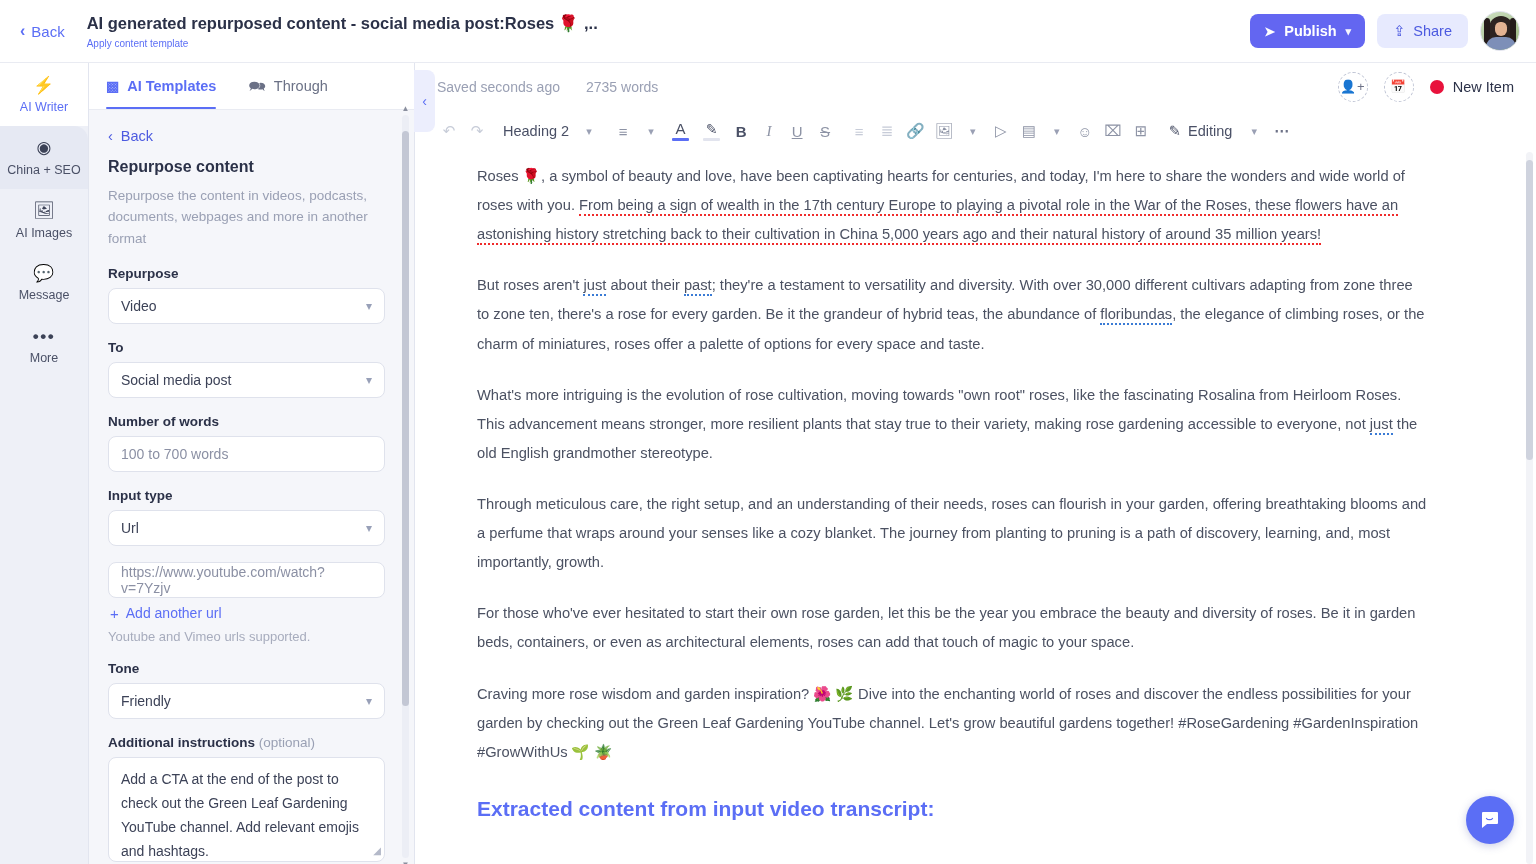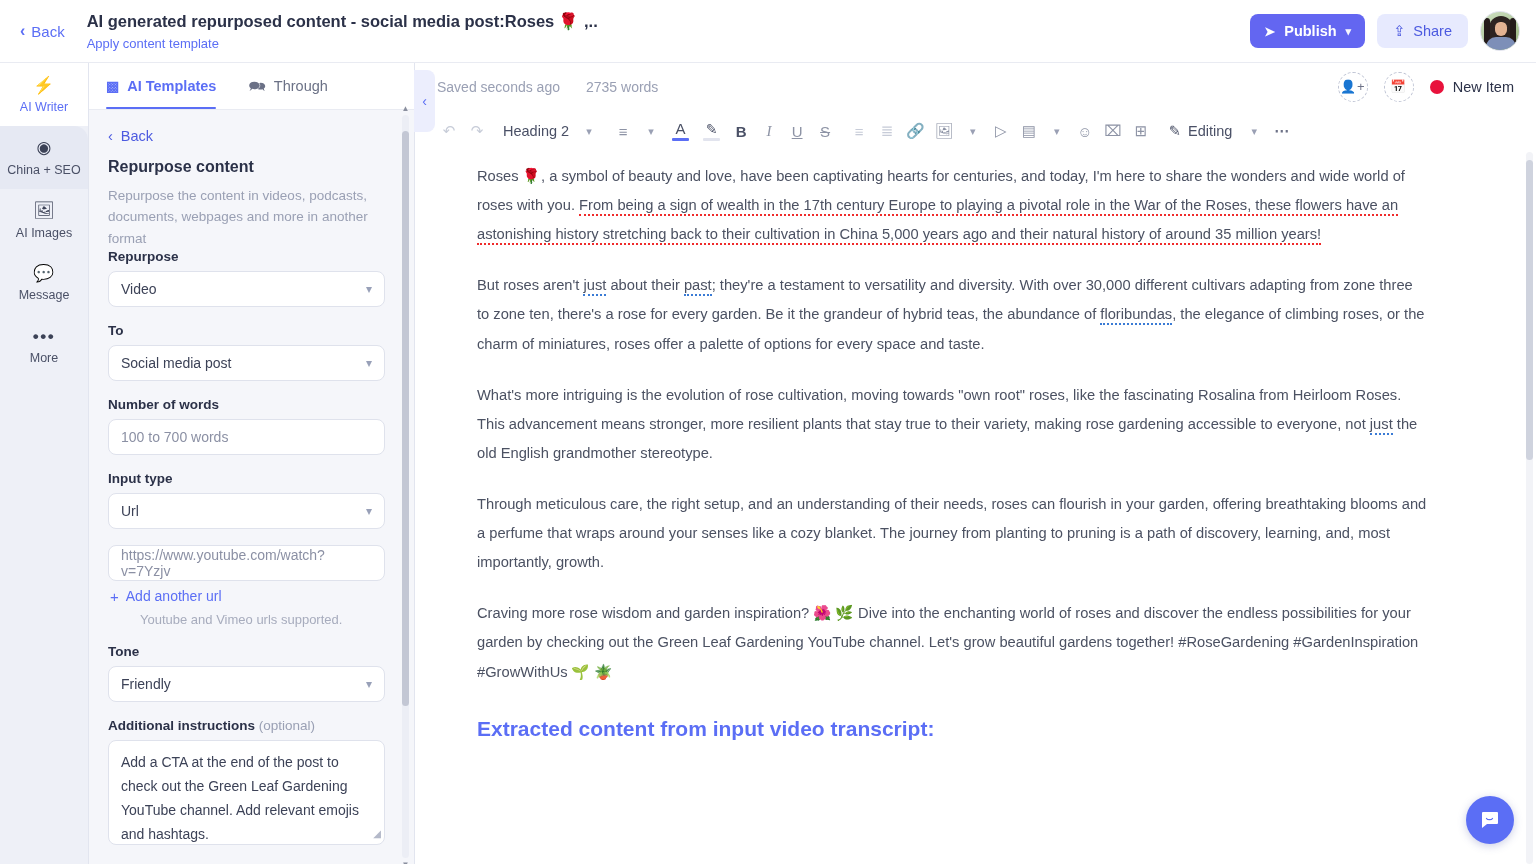--- a/index.html
+++ b/index.html
@@ -28,21 +28,21 @@
     color:#5b6ef5; font-size:15px; cursor:pointer;
     padding:4px 6px; margin-right:16px;
   }
   .back-btn .chev { font-size:16px; line-height:1; font-weight:600; }
   .title-block { display:flex; flex-direction:column; justify-content:center; flex:1; min-width:0; }
   .doc-title {
     font-size:16.5px; font-weight:700; color:#2b3148;
     white-space:nowrap; overflow:hidden; text-overflow:ellipsis;
     line-height:1.3;
   }
-  .apply-tpl { font-size:13px; color:#5b6ef5; cursor:pointer; margin-top:3px; }
+  .apply-tpl { font-size:10px; color:#5b6ef5; cursor:pointer; margin-top:3px; }
   .topbar-right { display:flex; align-items:center; gap:12px; }
   .publish-btn {
     background:#6366f1; color:#fff; border:none; border-radius:8px;
     height:34px; padding:0 14px; display:flex; align-items:center; gap:9px;
     font-size:14.5px; font-weight:600; cursor:pointer;
     font-family:"Liberation Sans", sans-serif;
   }
   .publish-btn .send { font-size:13px; }
   .publish-btn .caret { font-size:11px; opacity:.95; }
   .share-btn {
@@ -115,34 +115,34 @@
   }
   .tab .ticon { font-size:14px; line-height:1; }
   .panel-scroll {
     flex:1; overflow:hidden; padding:18px 20px 0 19px; position:relative;
   }
   .panel-back {
     display:flex; align-items:center; gap:8px; color:#4c5ae0;
     font-size:14.5px; cursor:pointer; margin-bottom:14px;
   }
   .panel-title { font-size:16px; font-weight:700; color:#2b3148; margin-bottom:9px; }
-  .panel-desc { font-size:13.5px; color:#9aa0b4; line-height:1.58; max-width:290px;}
+  .panel-desc { font-size:13.5px; color:#9aa0b4; line-height:1.58; margin-bottom:17px; max-width:290px;}
   .field-label { font-size:13.5px; font-weight:700; color:#2b3148; margin-bottom:7px; }
   .field-label .opt { font-weight:400; color:#9aa0b4; }
   .select, .textinput {
     width:277px; height:36px; background:#fff; border:1px solid #dfe2ec;
     border-radius:8px; display:flex; align-items:center; padding:0 12px;
     font-size:14px; color:#3c4257; cursor:pointer; margin-bottom:16px;
     justify-content:space-between;
   }
   .textinput { cursor:text; color:#8b90a4; }
   .select .caret { color:#98a0b8; font-size:12px; }
   .addurl { display:flex; align-items:center; gap:7px; color:#5b6ef5; font-size:14px; cursor:pointer; margin:-9px 0 7px 2px; }
   .addurl .plus { font-size:15px; }
-  .hint { font-size:13px; color:#a7acbd; margin-bottom:17px;margin-left:32px; }
+  .hint { font-size:13px; color:#a7acbd; margin-bottom:17px; }
   .textarea {
     width:277px; height:105px; background:#fff; border:1px solid #dfe2ec;
     border-radius:8px; padding:9px 12px; font-size:14px; color:#3c4257;
     line-height:1.72; overflow:hidden; position:relative; cursor:text;
     font-family:"Liberation Sans", sans-serif;
   }
   .textarea .grip {
     position:absolute; right:3px; bottom:2px; color:#b4b9c9; font-size:10px;
     transform:rotate(0deg);
   }
@@ -424,20 +424,21 @@
       <div class="doc-wrap">
         <div class="doc">
 
           <p><span>Roses 🌹, a symbol of beauty and love, have been captivating hearts for centuries, and today, I'm here to share the wonders and wide world of roses with you. </span><span class="sq-red">From being a sign of wealth in the 17th century Europe to playing a pivotal role in the War of the Roses, these flowers have an astonishing history stretching back to their cultivation in China 5,000 years ago and their natural history of around 35 million years!</span></p>
 
           <p><span>But roses aren't </span><span class="sq-blue">just</span><span> about their </span><span class="sq-blue">past</span><span>; they're a testament to versatility and diversity. With over 30,000 different cultivars adapting from zone three to zone ten, there's a rose for every garden. Be it the grandeur of hybrid teas, the abundance of </span><span class="sq-blue">floribundas</span><span>, the elegance of climbing roses, or the charm of miniatures, roses offer a palette of options for every space and taste.</span></p>
 
           <p><span>What's more intriguing is the evolution of rose cultivation, moving towards "own root" roses, like the fascinating Rosalina from Heirloom Roses. This advancement means stronger, more resilient plants that stay true to their variety, making rose gardening accessible to everyone, not </span><span class="sq-blue">just</span><span> the old English grandmother stereotype.</span></p>
 
           <p>Through meticulous care, the right setup, and an understanding of their needs, roses can flourish in your garden, offering breathtaking blooms and a perfume that wraps around your senses like a cozy blanket. The journey from planting to pruning is a path of discovery, learning, and, most importantly, growth.</p>
+          <p>For those who've ever hesitated to start their own rose garden, let this be the year you embrace the beauty and diversity of roses. Be it in garden beds, containers, or even as architectural elements, roses can add that touch of magic to your space.</p>
           <p>Craving more rose wisdom and garden inspiration? 🌺 🌿 Dive into the enchanting world of roses and discover the endless possibilities for your garden by checking out the Green Leaf Gardening YouTube channel. Let's grow beautiful gardens together! #RoseGardening #GardenInspiration #GrowWithUs 🌱 🪴</p>
 
           <h2>Extracted content from input video transcript:</h2>
 
         </div>
 
         <div class="doc-sb">
           <div class="track"></div>
           <div class="thumb"></div>
         </div>

